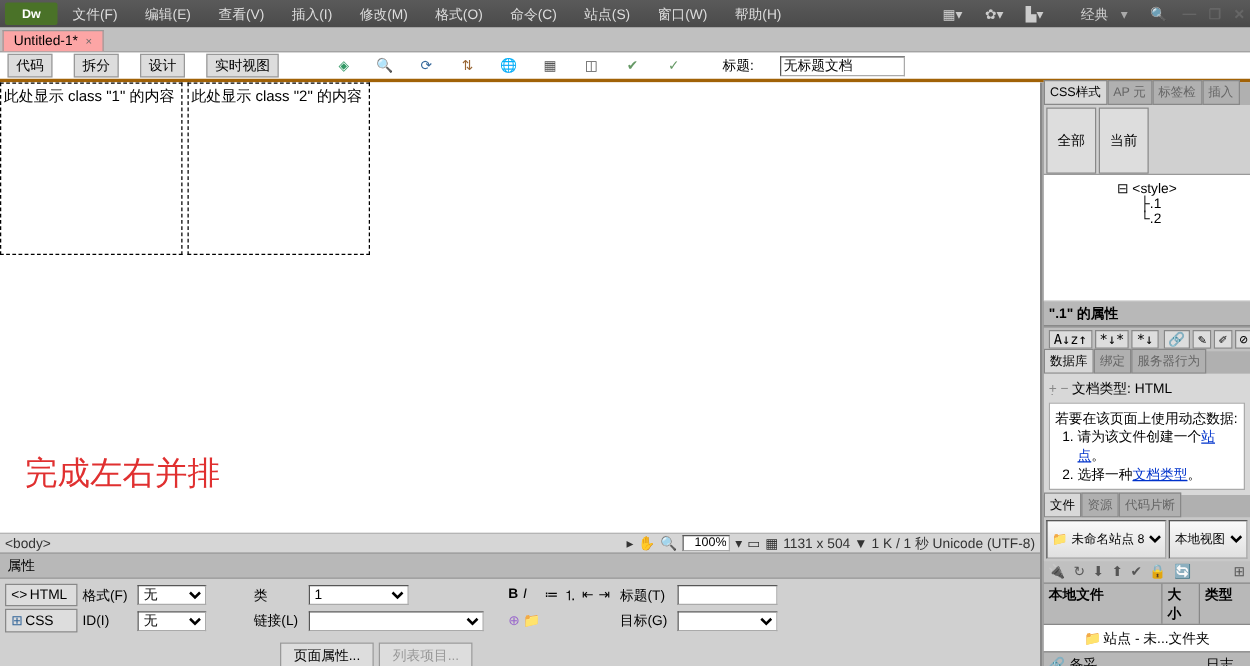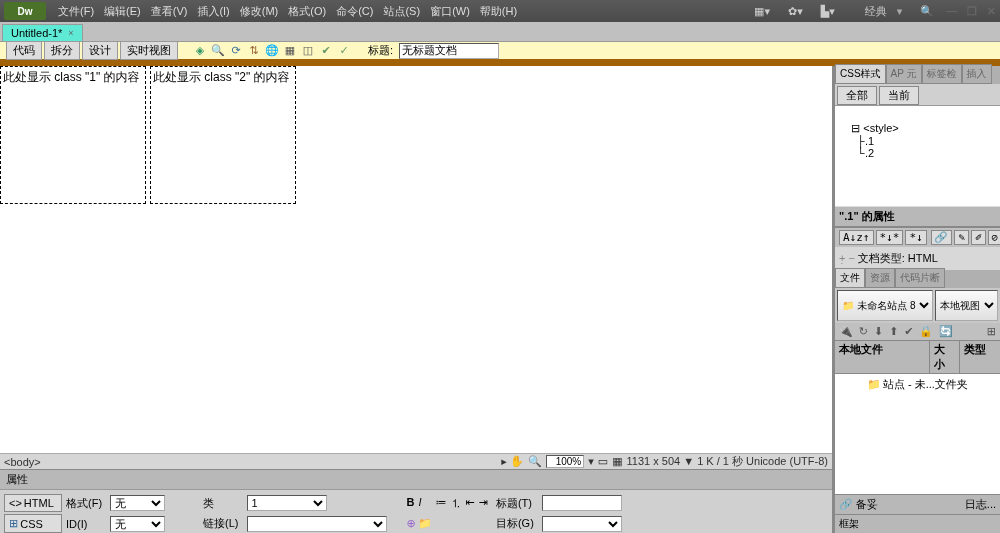--- a/index.html
+++ b/index.html
@@ -1,34 +1,34 @@
 <!DOCTYPE html>
 <html><head>
 <meta charset="utf-8">
 <style>
 * { margin: 0; padding: 0; box-sizing: border-box; font-family: "SimSun", Arial, sans-serif; font-size: 11px; }
 body { background: #c8c8c8; width: 1000px; height: 533px; overflow: hidden; position: relative; }
 
 
 .title-bar { height: 22px; background: linear-gradient(#5a5a5a, #4a4a4a); display: flex; align-items: center; padding: 0 4px; color: #ddd; }
 .dw-logo { width: 42px; height: 18px; background: #4a7228; color: #fff; font-weight: bold; display: inline-flex; align-items: center; justify-content: center; margin-right: 8px; border-radius: 2px; font-size: 10px; }
-.menu-bar { display: flex; gap: 2px; flex: 1; text-align: center; }
+.menu-bar { display: flex; gap: 14px; flex: 1; text-align: center; }
 .menu-item { padding: 2px 4px; color: #ddd; cursor: pointer; }
 .top-icons { display: flex; gap: 18px; padding: 0 20px; color: #ccc; }
 .layout-label { color: #ccc; margin: 0 10px; }
 .chrome-icons { display: flex; gap: 18px; color: #bbb; font-size: 13px; }
 .win-ctrl { display: flex; gap: 10px; margin-left: 12px; color: #666; font-weight: bold; font-size: 13px; }
 
 
 .doc-tabs { height: 20px; background: #c0c0c0; border-bottom: 1px solid #999; display: flex; align-items: flex-end; padding-left: 2px; }
-.doc-tab { background: #5eead4; border: 1px solid #999; border-bottom: none; padding: 2px 8px; font-size: 11px; display: flex; align-items: center; }
+.doc-tab { background: #fca5a5; border: 1px solid #999; border-bottom: none; padding: 2px 8px; font-size: 11px; display: flex; align-items: center; }
 .doc-tab-close { margin-left: 6px; color: #666; font-size: 9px; }
 
 
-.toolbar { height: 24px; background: #fef9c3; border-bottom: 7px solid #a16207; display: flex; align-items: center; padding: 0 6px; gap: 2px; }
+.toolbar { height: 24px; background: #ffffff; border-bottom: 3px solid #a16207; display: flex; align-items: center; padding: 0 6px; gap: 17px; }
 .tb-btn { border: 1px solid #999; padding: 1px 6px; background: #ddd; font-size: 11px; }
 .tb-sep { width: 10px; }
 .tb-icon { width: 16px; height: 16px; display: inline-flex; align-items: center; justify-content: center; color: #555; }
 .title-label { margin-left: 14px; margin-right: 4px; }
 .title-input { width: 100px; border: 1px inset #aaa; height: 16px; padding: 0 2px; background: #fff; }
 
 
 .main-area { display: flex; height: calc(533px - 22px - 20px - 24px); }
 .design-pane { flex: 1; display: flex; flex-direction: column; background: #fff; border-right: 2px solid #888; }
 .canvas { flex: 1; background: #fff; position: relative; padding: 2px; }
@@ -36,39 +36,39 @@
 .box1 { left: 0; }
 .box2 { left: 150px; }
 .annotation { position: absolute; top: 295px; left: 20px; color: #e03030; font-size: 26px; font-family: "SimHei", sans-serif; }
 
 
 .tag-selector { height: 16px; background: #d6d6d6; border-top: 1px solid #aaa; padding: 0 4px; font-size: 11px; color: #333; display: flex; justify-content: space-between; align-items: center; }
 .status-right { display: flex; gap: 4px; align-items: center; }
 .zoom-input { width: 38px; border: 1px inset #aaa; height: 13px; font-size: 10px; text-align: right; background: #fff; padding-right: 2px; }
 
 
-.props-panel { height: 64px; background: #d0d0d0; border-top: 1px solid #888; }
+.props-panel { height: 91px; background: #d0d0d0; border-top: 1px solid #888; }
 .props-header { background: #b8b8b8; padding: 2px 6px; font-size: 11px; border-bottom: 1px solid #999; }
 .props-body { display: flex; padding: 4px; gap: 4px; }
 .props-left-btns { display: flex; flex-direction: column; gap: 2px; }
 .props-lbtn { border: 1px solid #888; padding: 2px 4px; font-size: 10px; background: #ddd; display: flex; align-items: center; gap: 2px; width: 58px; }
 .props-grid { display: grid; grid-template-columns: auto auto auto auto auto auto auto; gap: 2px 8px; align-items: center; }
 .props-select { border: 1px inset #aaa; height: 16px; font-size: 11px; background: #fff; }
 .props-row2 { padding-left: 224px; margin-top: 4px; display: flex; gap: 4px; }
 .props-btn2 { border: 1px solid #999; padding: 2px 10px; background: #ddd; font-size: 11px; }
 
 
 .right-panels { width: 166px; background: #c8c8c8; display: flex; flex-direction: column; border-left: 1px solid #888; }
 .panel-tabs { display: flex; background: #b0b0b0; height: 18px; align-items: flex-end; }
 .panel-tab { padding: 2px 4px; font-size: 10px; border: 1px solid #888; background: #d8d8d8; }
 .panel-tab.inactive { background: #b0b0b0; color: #666; }
 .panel-subtabs { display: flex; background: #d0d0d0; border-bottom: 1px solid #999; }
-.panel-subtab { border: 1px solid #888; padding: 1px 8px; font-size: 11px; background: #ddd; margin: 2px 0 0 2px; }
+.panel-subtab { border: 1px solid #888; padding: 18px 8px; font-size: 11px; background: #ddd; margin: 2px 0 0 2px; }
 .panel-section-head { background: #b8b8b8; padding: 2px 4px; font-size: 11px; font-weight: bold; border-top: 1px solid #ddd; border-bottom: 1px solid #888; }
-.panel-body { background: #fff; padding: 16px; font-size: 11px; font-family: monospace; overflow: auto; }
+.panel-body { background: #fff; padding: 4px; font-size: 11px; font-family: monospace; overflow: auto; text-align: center; }
 .rules-body { height: 100px; }
 .tree-line { white-space: pre; }
 .panel-btns { background: #c0c0c0; padding: 2px 4px; border-top: 1px solid #888; display: flex; gap: 2px; font-size: 10px; }
 .mini-btn { border: 1px solid #888; padding: 0 3px; background: #ddd; font-family: monospace; }
 .db-panel { background: #d8d8d8; padding: 4px; font-size: 10px; }
 .db-hint { background: #fff; border: 1px solid #aaa; padding: 4px; margin-top: 4px; font-size: 10px; }
 .db-hint ol { margin-left: 18px; }
 .db-hint a { color: #0033cc; text-decoration: underline; }
 .files-head { display: flex; gap: 2px; padding: 2px; background: #c8c8c8; }
 .files-select { flex: 1; border: 1px inset #aaa; font-size: 10px; background: linear-gradient(#fafafa,#e0e0e0); height: 31px; }
@@ -141,20 +141,21 @@
   <span class="title-label">标题:</span>
   <input class="title-input" value="无标题文档" style="">
 </div>
 
 <div class="main-area">
 
   <div class="design-pane">
     <div class="canvas">
       <div class="box box1">此处显示 class "1" 的内容</div>
       <div class="box box2">此处显示 class "2" 的内容</div>
+      <div class="annotation">完成左右并排</div>
     </div>
 
     <div class="tag-selector">
       <span>&lt;body&gt;</span>
       <div class="status-right">
         <span>▸</span>
         <span>✋</span>
         <span>🔍</span>
         <input class="zoom-input" value="100%" style="">
         <span>▾</span>
@@ -235,22 +236,34 @@
       <span class="mini-btn">*↓*</span>
       <span class="mini-btn">*↓</span>
       <span class="spacer"></span>
       <span class="mini-btn">🔗</span>
       <span class="mini-btn">✎</span>
       <span class="mini-btn">✐</span>
       <span class="mini-btn">⊘</span>
 
     </div>
 
+    <div class="panel-tabs">
+      <span class="panel-tab">数据库</span>
+      <span class="panel-tab inactive">绑定</span>
+      <span class="panel-tab inactive">服务器行为</span>
+    </div>
     <div class="db-panel">
       <span style="color:#888">+̣ −</span>&nbsp;<span>文档类型: HTML</span>
+      <div class="db-hint">
+        <div>若要在该页面上使用动态数据:</div>
+        <ol>
+          <li><span>请为该文件创建一个</span><a>站点</a><span>。</span></li>
+          <li><span>选择一种</span><a>文档类型</a><span>。</span></li>
+        </ol>
+      </div>
     </div>
 
     <div class="panel-tabs">
       <span class="panel-tab">文件</span>
       <span class="panel-tab inactive">资源</span>
       <span class="panel-tab inactive">代码片断</span>
     </div>
     <div class="right-flex">
       <div class="files-head">
         <select class="files-select"><option>📁 未命名站点 8</option></select>

